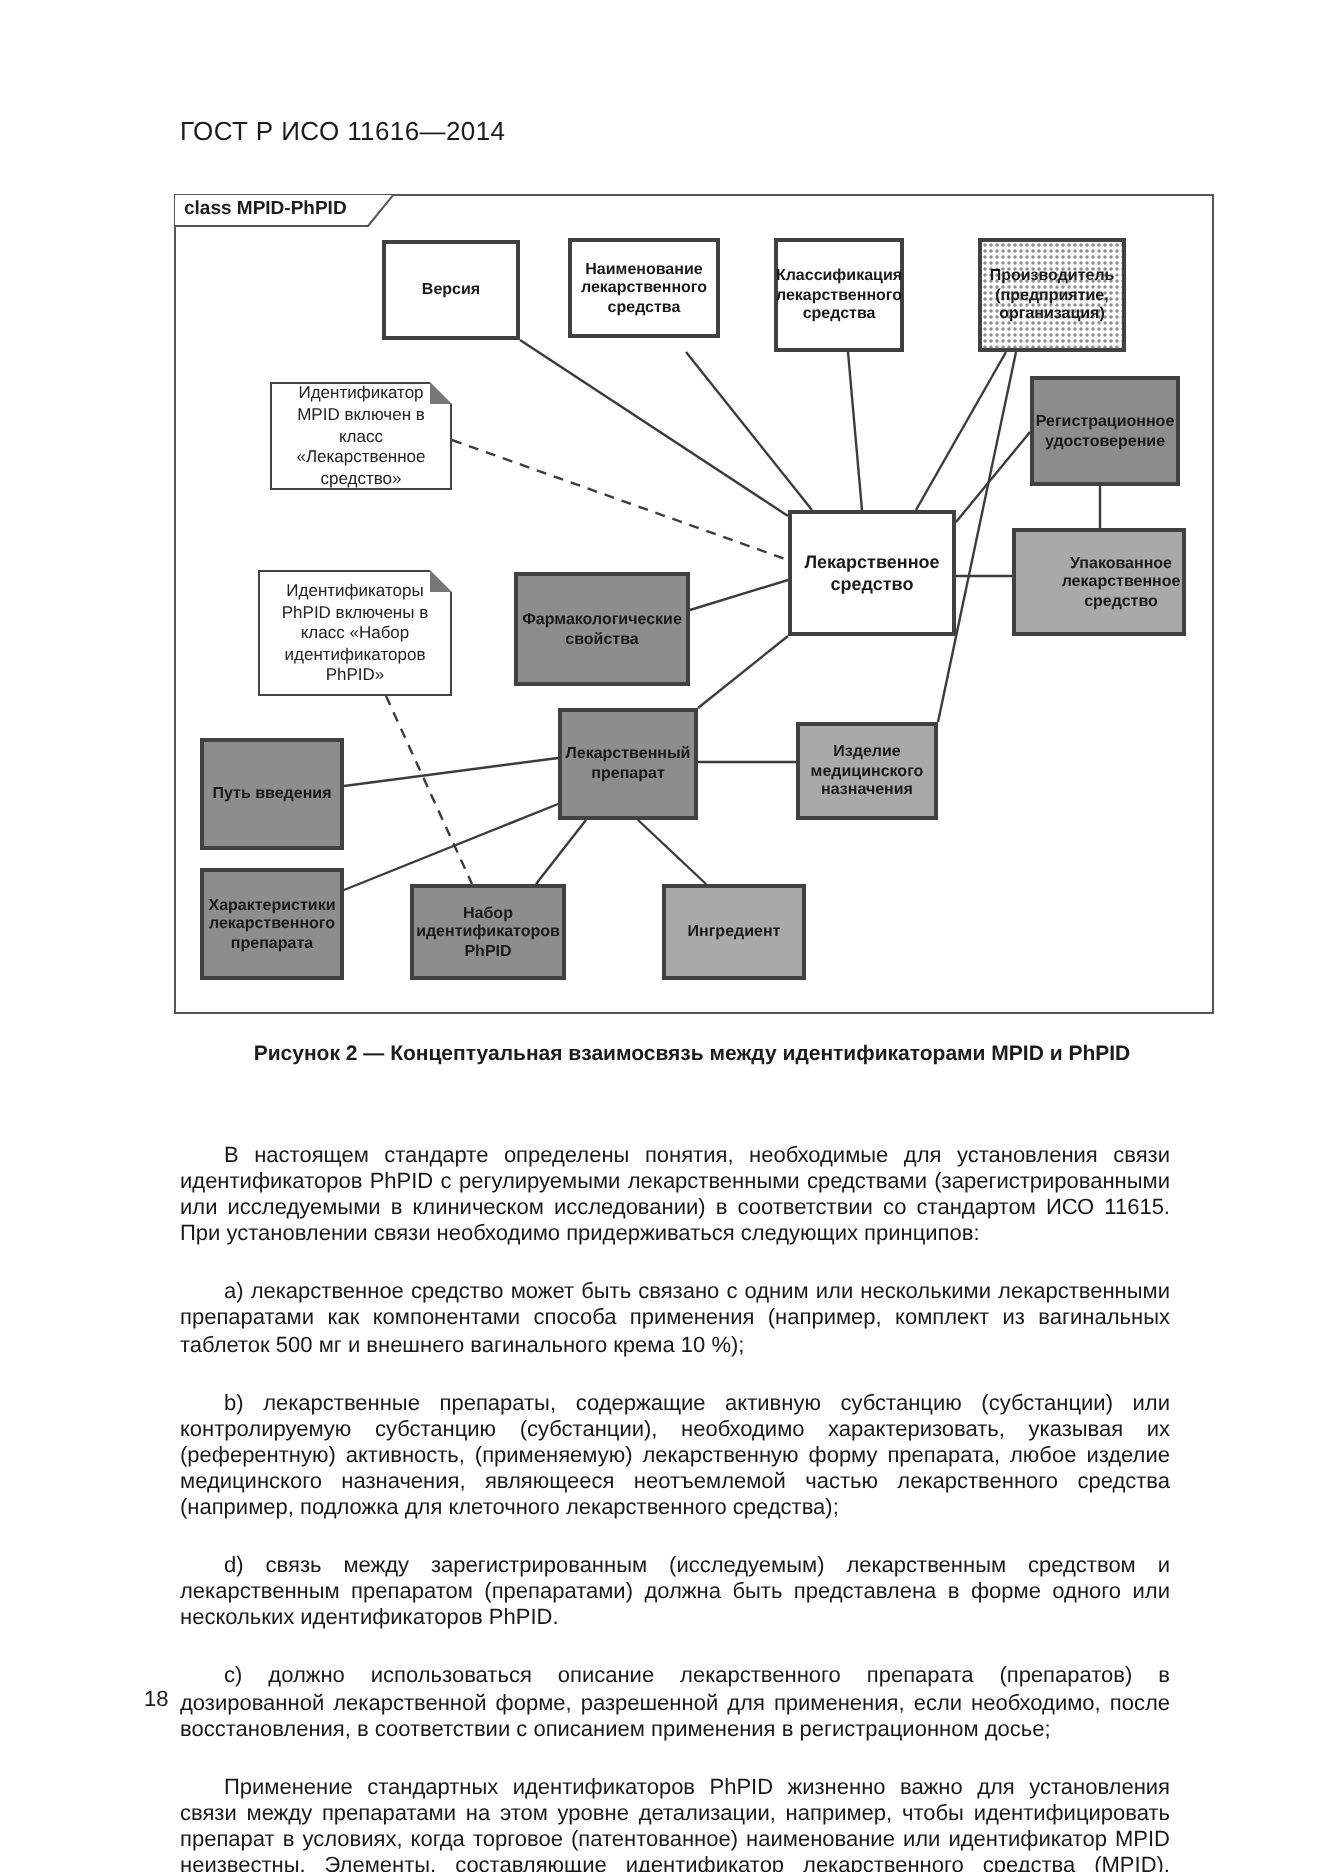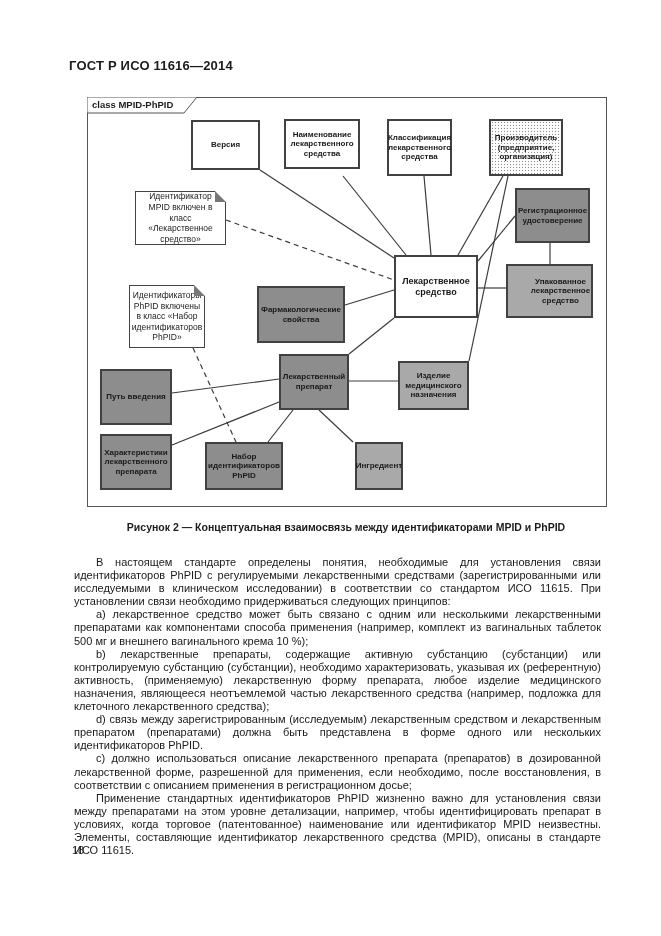--- a/index.html
+++ b/index.html
@@ -1,19 +1,19 @@
 <!DOCTYPE html>
 <html lang="ru"><head>
 <meta charset="utf-8">
 <style>
   html,body{margin:0;padding:0;background:#ffffff;}
   .page{position:relative;width:661px;height:936px;background:#ffffff;overflow:hidden;
         font-family:"Liberation Sans",sans-serif;color:#1c1c1c;}
 
-  .header{position:absolute;left:69px;top:58px;font-size:13px;font-weight:bold;letter-spacing:.2px;}
+  .header{position:absolute;left:90px;top:58px;font-size:13px;font-weight:normal;letter-spacing:.2px;}
 
   
   .frame{position:absolute;left:87px;top:97px;width:518px;height:408px;border:1px solid #555;background:#fff;}
   .connectors{position:absolute;left:0;top:0;width:518px;height:408px;}
   .connectors line{stroke:#3c3c3c;stroke-width:1.2;}
   .connectors line.dash{stroke-dasharray:5 4;}
   .frame-tab{position:absolute;left:-1px;top:-1px;width:112px;height:31px;}
   .frame-tab .tab-label{position:absolute;left:5px;top:2px;font-size:9.5px;font-weight:bold;}
 
   
@@ -32,35 +32,35 @@
   .pos-manufacturer{left:401px;top:21px;width:74px;height:57px;}
   .pos-reg-cert{left:427px;top:90px;width:75px;height:55px;}
   .pos-medicinal-product{left:306px;top:157px;width:84px;height:63px;}
   .pos-packaged{left:418px;top:166px;width:87px;height:54px;padding-left:24px;}
   .pos-pharm-props{left:169px;top:188px;width:88px;height:57px;}
   .pos-pharm-product{left:191px;top:256px;width:70px;height:56px;}
   .pos-medical-device{left:310px;top:263px;width:71px;height:49px;}
   .pos-route{left:12px;top:271px;width:72px;height:56px;}
   .pos-characteristics{left:12px;top:336px;width:72px;height:56px;}
   .pos-phpid-set{left:117px;top:344px;width:78px;height:48px;}
-  .pos-ingredient{left:243px;top:344px;width:48px;height:48px;margin-left:24px;}
+  .pos-ingredient{left:243px;top:344px;width:72px;height:48px;}
 
   
   .note{position:absolute;background:#ffffff;border:1px solid #444;display:flex;align-items:center;justify-content:center;
         text-align:center;font-size:8.5px;line-height:1.25;padding:2px;box-sizing:border-box;color:#222;}
   .note::after{content:"";position:absolute;top:-1px;right:-1px;width:0;height:0;border-style:solid;
         border-width:0 11px 11px 0;border-color:#ffffff #ffffff #777777 #ffffff;}
   .pos-note-mpid{left:47px;top:93px;width:91px;height:54px;}
-  .pos-note-phpid{left:41px;top:187px;width:76px;height:63px;}
+  .pos-note-phpid{left:41px;top:187px;width:97px;height:63px;}
 
   .caption{position:absolute;left:87px;top:521px;width:518px;text-align:center;font-size:10.5px;font-weight:bold;}
 
   .body-text{position:absolute;left:74px;top:556px;width:527px;font-size:11px;line-height:13.1px;
              text-align:justify;color:#191919;}
-  .body-text p{margin:0;text-indent:22px;}
+  .body-text p{margin:16px;text-indent:22px;}
 
   .page-number{position:absolute;left:72px;top:844px;font-size:11px;}
 </style>
 </head>
 <body>
 
 <div class="page">
 
   <div class="header">ГОСТ Р ИСО 11616—2014</div>
 

